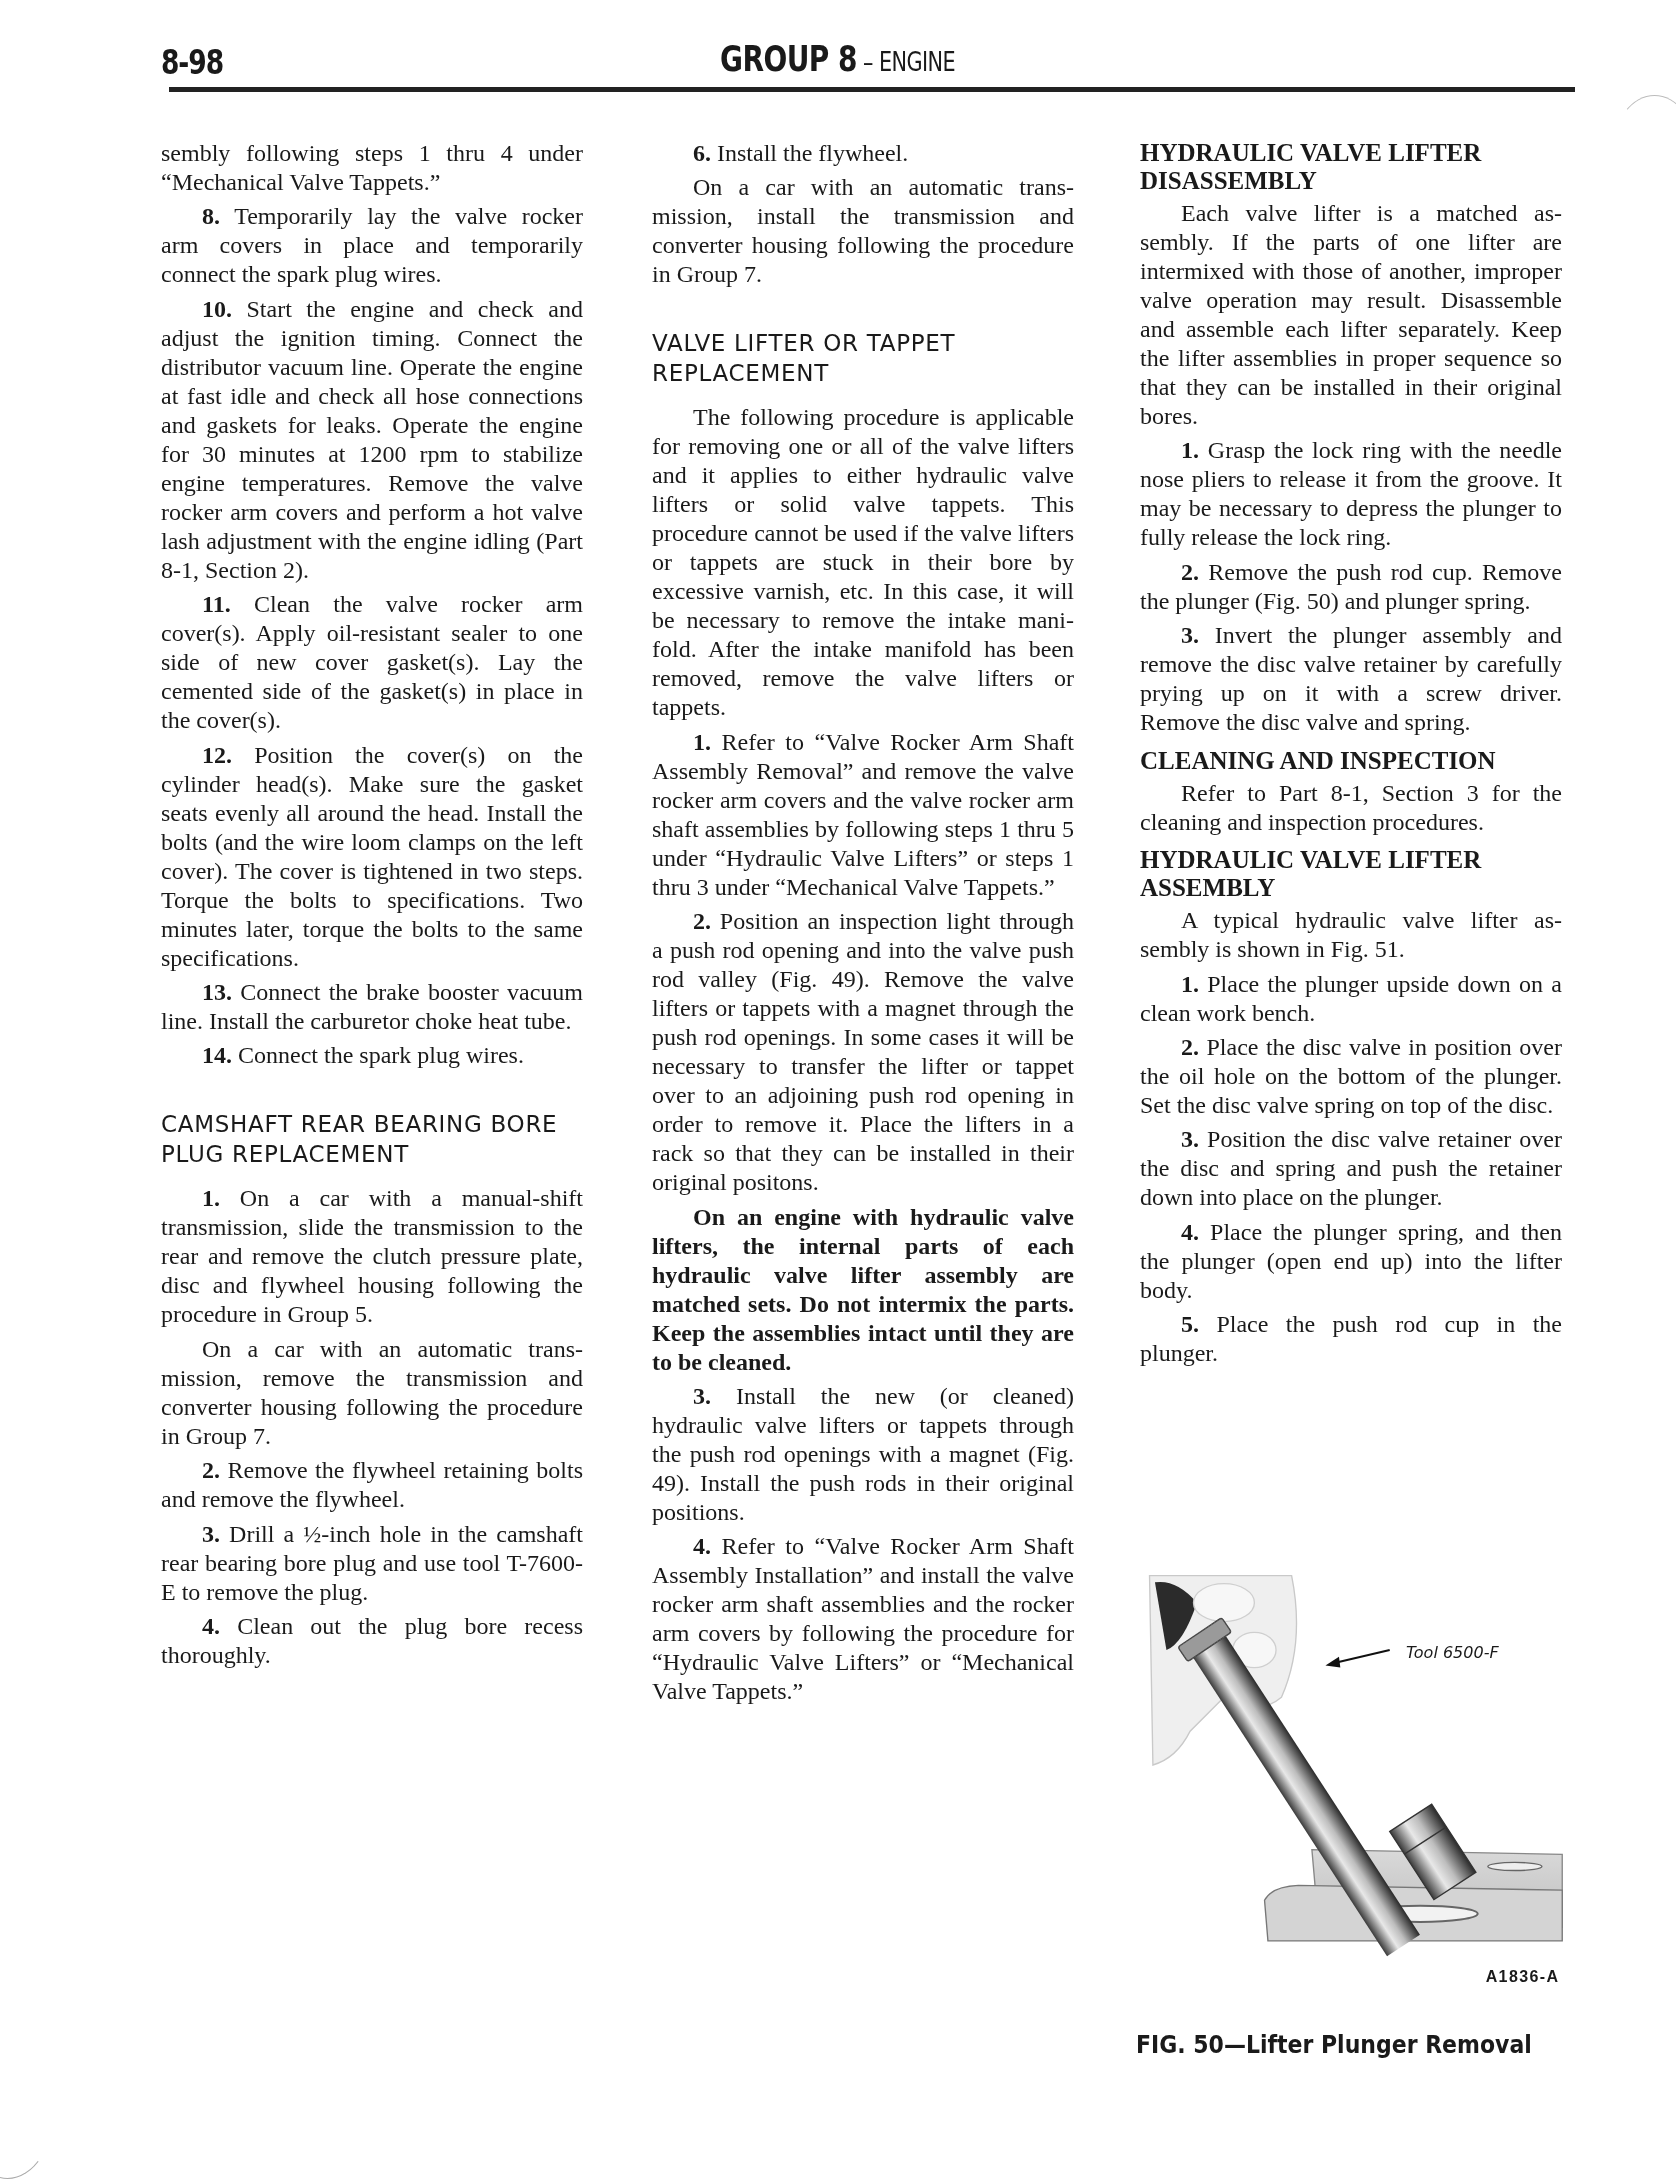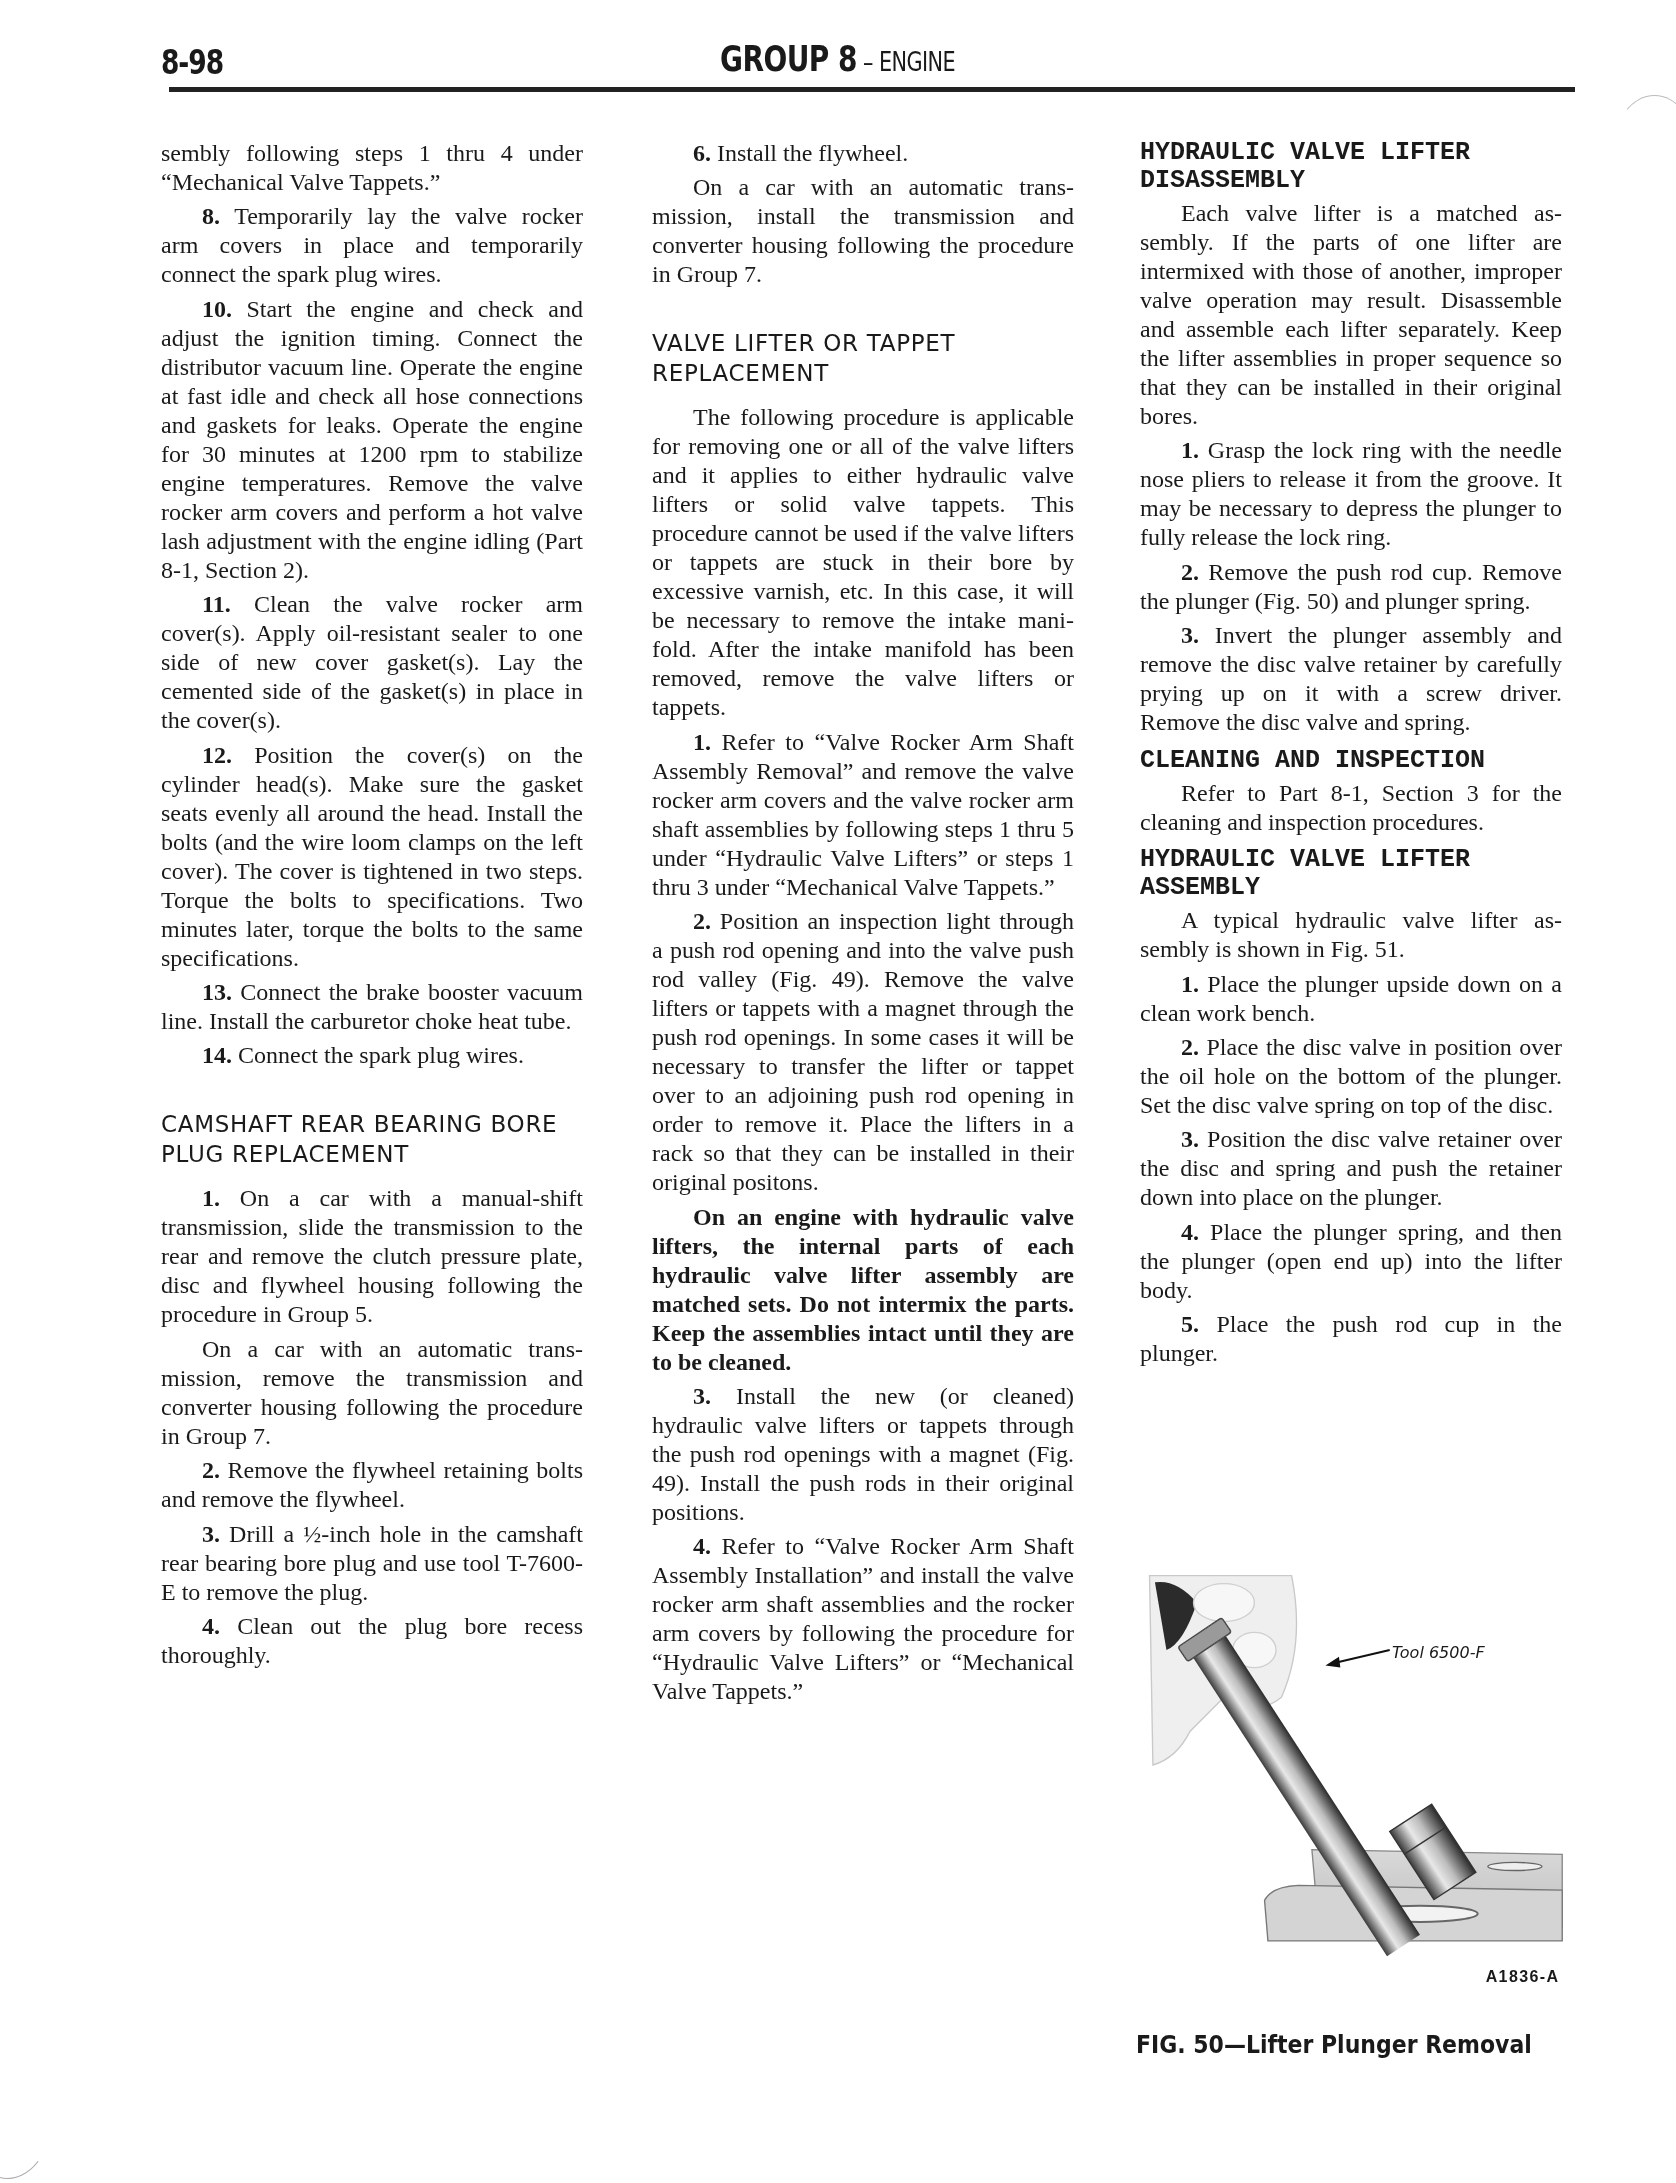--- a/index.html
+++ b/index.html
@@ -11,25 +11,25 @@
   .corner-arc { position: absolute; border: 1.4px solid #999; border-radius: 50%; }
   .col { position: absolute; top: 139px; font-family: "Liberation Serif", serif; font-size: 24px; line-height: 29px; text-align: justify; hyphens: manual; }
   .col p { margin: 0 0 5.4px 0; text-indent: 41px; }
   .col p.cont { text-indent: 0; }
   .col p .num { font-weight: bold; }
   .col p.bold { font-weight: bold; }
   .col1 { left: 161px; width: 422px; }
   .col2 { left: 652px; width: 422px; }
   .col3 { left: 1140px; width: 422px; }
   .h-sans { font-family: "DejaVu Sans", sans-serif; font-weight: normal; font-size: 23px; line-height: 30px; letter-spacing: 0.7px; margin: 39px 0 15px 0; text-align: left; text-indent: 0; }
-  .h-serif { font-family: Liberation Mono, monospace; font-weight: bold; font-size: 25px; line-height: 28px; margin: 9.5px 0 4px 0; text-align: left; text-indent: 0; }
+  .h-serif { font-family: Liberation Serif, serif; font-weight: bold; font-size: 25px; line-height: 28px; margin: 9.5px 0 4px 0; text-align: left; text-indent: 0; }
   .h-serif.first { margin-top: 0; }
   .figure { position: absolute; left: 1136px; top: 1562px; width: 433px; height: 453px; }
   .figure svg { position: absolute; left: 0; top: 0; }
-  .fig-label { position: absolute; left: 256px; top: 81px; font-family: "DejaVu Sans", sans-serif; font-style: italic; font-size: 16px; }
+  .fig-label { position: absolute; left: 270px; top: 81px; font-family: "DejaVu Sans", sans-serif; font-style: italic; font-size: 16px; }
   .fig-code { position: absolute; right: 9.5px; top: 406px; font-family: Liberation Sans, sans-serif; font-weight: bold; font-size: 16px; letter-spacing: 1.4px; }
   .fig-caption { position: absolute; left: 1136px; top: 2030px; font-family: "DejaVu Sans", sans-serif; font-weight: bold; font-size: 25px; white-space: nowrap; transform: scaleX(0.88); transform-origin: left top; }
 </style>
 </head>
 <body>
 
 <div class="page-num">8-98</div>
 <div class="group-title"><span>GROUP 8</span><span class="sub"> – </span><span class="sub">ENGINE</span></div>
 <div class="rule"></div>
 

